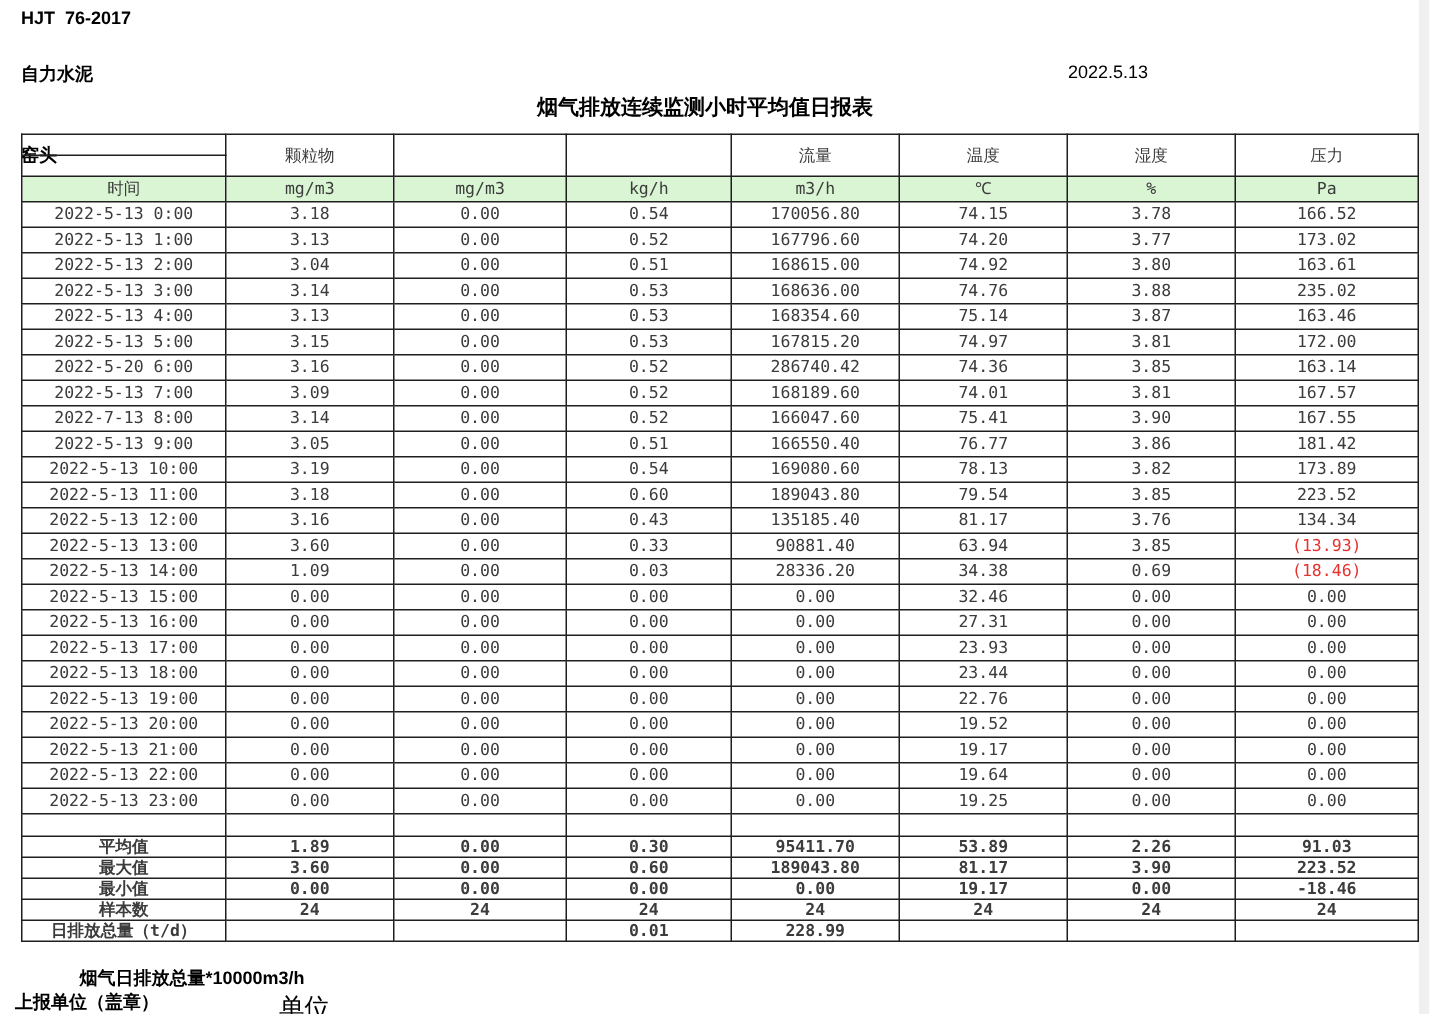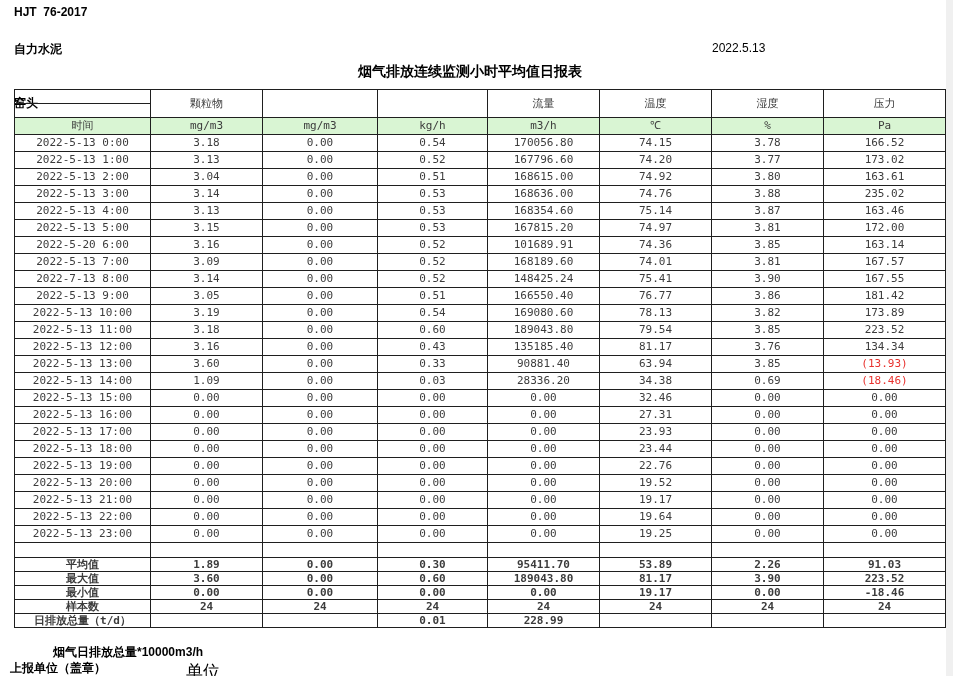--- a/index.html
+++ b/index.html
@@ -137,41 +137,41 @@
         <td>167815.20</td>
         <td>74.97</td>
         <td>3.81</td>
         <td>172.00</td>
       </tr>
       <tr class="data">
         <td>2022-5-20 6:00</td>
         <td>3.16</td>
         <td>0.00</td>
         <td>0.52</td>
-        <td>101689.91</td>
+        <td>286740.42</td>
         <td>74.36</td>
         <td>3.85</td>
         <td>163.14</td>
       </tr>
       <tr class="data">
         <td>2022-5-13 7:00</td>
         <td>3.09</td>
         <td>0.00</td>
         <td>0.52</td>
         <td>168189.60</td>
         <td>74.01</td>
         <td>3.81</td>
         <td>167.57</td>
       </tr>
       <tr class="data">
         <td>2022-7-13 8:00</td>
         <td>3.14</td>
         <td>0.00</td>
         <td>0.52</td>
-        <td>148425.24</td>
+        <td>166047.60</td>
         <td>75.41</td>
         <td>3.90</td>
         <td>167.55</td>
       </tr>
       <tr class="data">
         <td>2022-5-13 9:00</td>
         <td>3.05</td>
         <td>0.00</td>
         <td>0.51</td>
         <td>166550.40</td>

